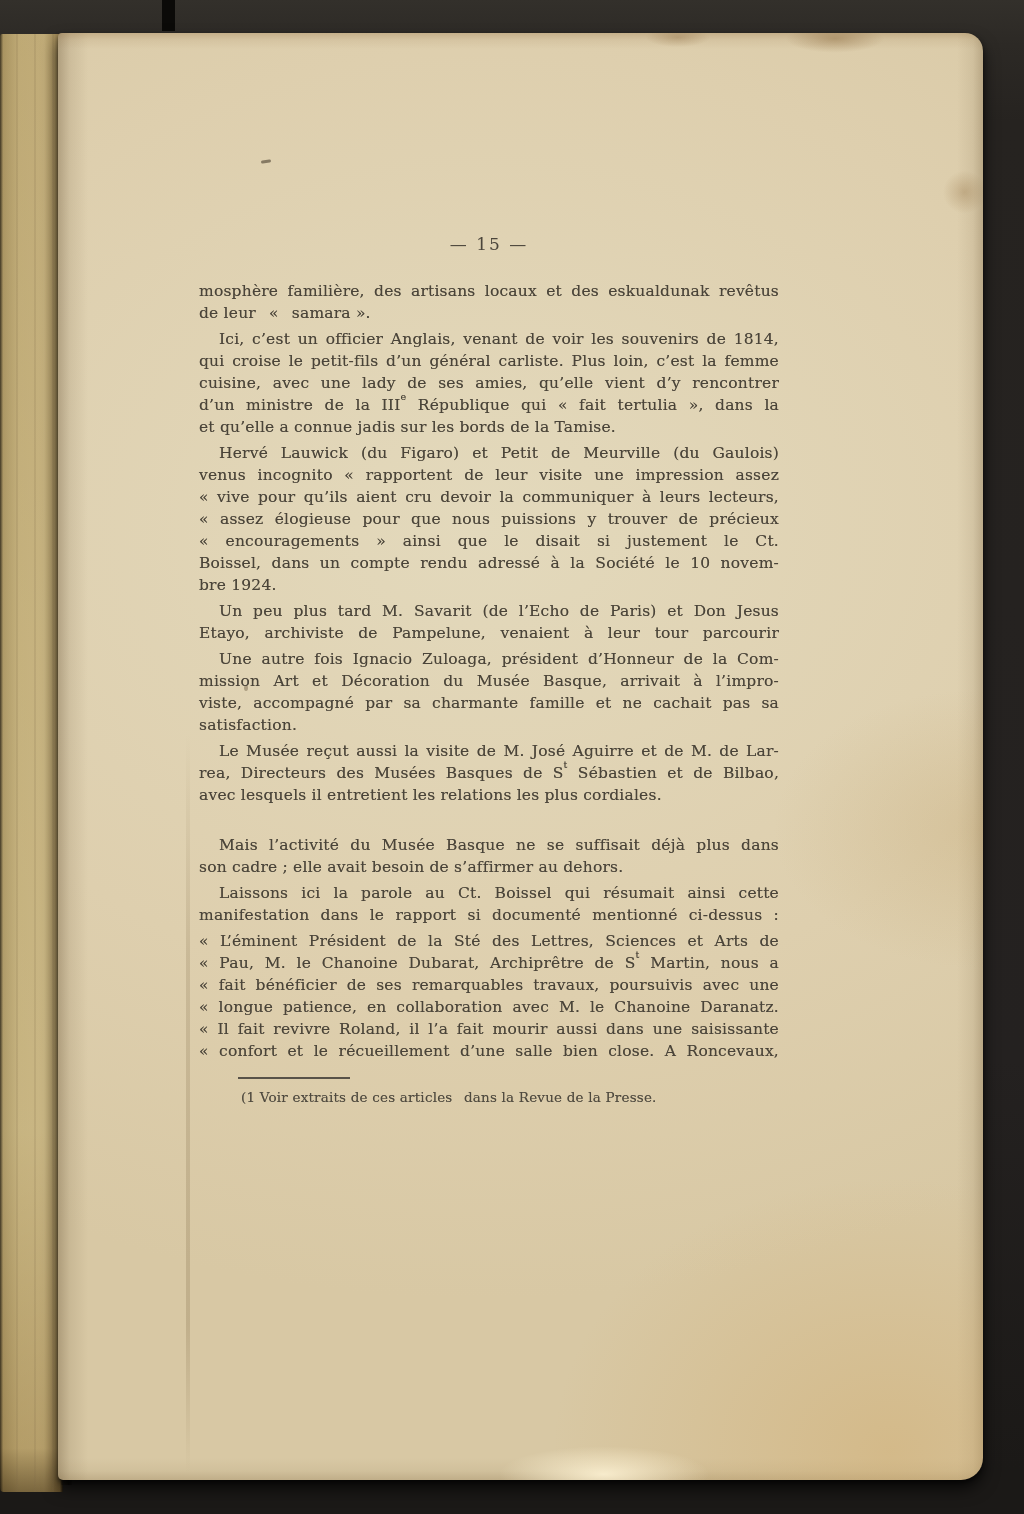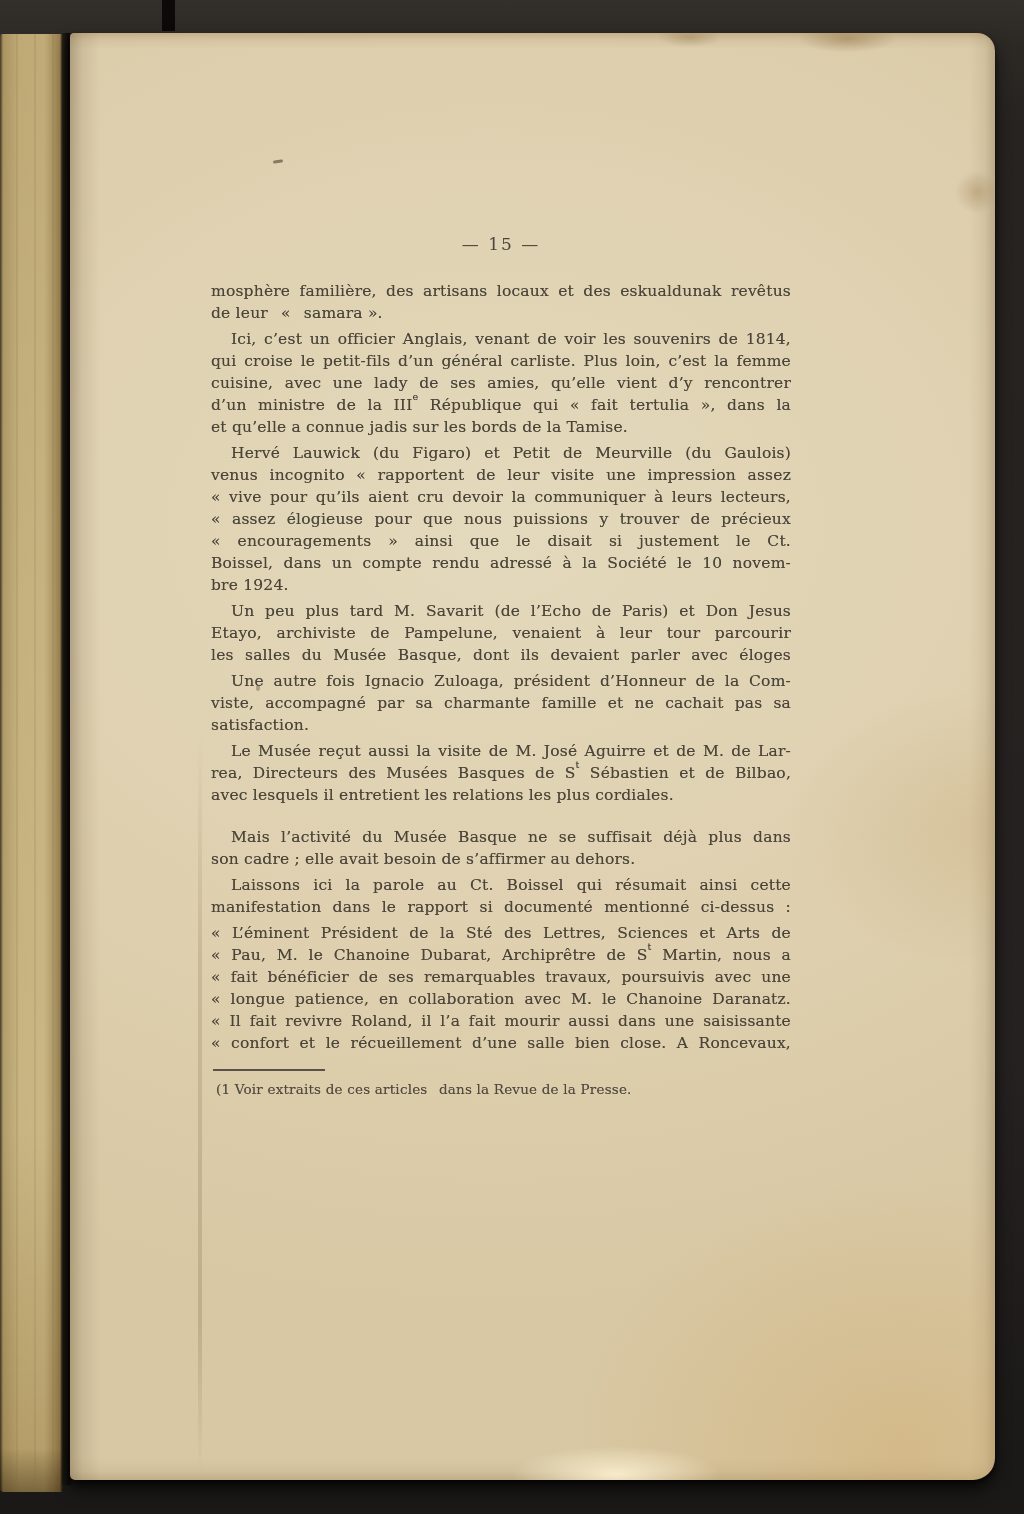--- a/index.html
+++ b/index.html
@@ -29,21 +29,21 @@
     background-blend-mode: normal, multiply, normal;
     border-radius: 2px 0 0 4px;
   }
   
   .gutter {
     position: absolute; left: 61px; top: 33px; width: 11px; height: 1452px;
     background: linear-gradient(90deg, rgba(20,17,12,0.2) 0%, #15120d 45%, #0e0c09 70%, rgba(14,12,9,0.4) 100%);
   }
   
   .page {
-    position: absolute; left: 70px; top: 33px; width: 925px; height: 1447px;
+    position: absolute; left: 58px; top: 33px; width: 925px; height: 1447px;
     border-radius: 4px 18px 22px 5px;
     background:
       radial-gradient(150px 40px at 59% 99.6%, rgba(255,244,214,0.85) 0%, rgba(255,244,214,0.0) 70%),
       radial-gradient(520px 420px at 90% 98%, rgba(206,168,105,0.45) 0%, rgba(206,168,105,0.0) 65%),
       radial-gradient(300px 200px at 100% 55%, rgba(190,160,105,0.28) 0%, rgba(190,160,105,0.0) 70%),
       radial-gradient(70px 20px at 84% 0.4%, rgba(125,88,42,0.38) 0%, rgba(125,88,42,0.0) 70%),
       radial-gradient(46px 14px at 67% 0.3%, rgba(125,88,42,0.30) 0%, rgba(125,88,42,0.0) 70%),
       radial-gradient(30px 30px at 98% 11%, rgba(135,98,50,0.30) 0%, rgba(135,98,50,0.0) 72%),
       linear-gradient(180deg, rgba(140,105,58,0.30) 0px, rgba(140,105,58,0.10) 7px, rgba(140,105,58,0.0) 16px),
       linear-gradient(90deg, rgba(92,72,42,0.34) 0px, rgba(92,72,42,0.12) 12px, rgba(92,72,42,0.0) 30px),
@@ -75,26 +75,26 @@
   }
   .text-flow {
     position: absolute; left: 141px; top: 247px; width: 580px;
     font-size: 15.5px; line-height: 22px;
     letter-spacing: 0.2px;
     color: #49432f;
     color: #4a4439;
     text-shadow: 0 0 0.6px rgba(74,68,57,0.55);
   }
   .para { margin: 0 0 4px 0; }
-  .para.section-gap { margin-top: 20px; }
+  .para.section-gap { margin-top: 28px; }
   .line { text-align: justify; text-align-last: justify; }
   .line.short { text-align-last: left; }
   .para.indent .line:first-child { text-indent: 20px; }
   sup { font-size: 0.62em; position: relative; top: -0.38em; line-height: 0; }
-  .footnote { margin-top: 15px; }
+  .footnote { margin-top: 15px; margin-left: 37px; }
   .footnote-rule {
     width: 112px; height: 0;
     border-top: 2px solid #585248;
     margin: 0 0 9px 2px;
   }
   .footnote-text {
     font-size: 13.5px; line-height: 18px;
     color: #4f4a3f;
     padding-left: 5px;
     text-shadow: 0 0 0.5px rgba(79,74,63,0.5);
@@ -133,24 +133,24 @@
           <div class="line">venus incognito « rapportent de leur visite une impression assez</div>
           <div class="line">« vive pour qu’ils aient cru devoir la communiquer à leurs lecteurs,</div>
           <div class="line">« assez élogieuse pour que nous puissions y trouver de précieux</div>
           <div class="line">« encouragements » ainsi que le disait si justement le Ct.</div>
           <div class="line">Boissel, dans un compte rendu adressé à la Société le 10 novem-</div>
           <div class="line short">bre 1924.</div>
         </div>
         <div class="para indent">
           <div class="line">Un peu plus tard M. Savarit (de l’Echo de Paris) et Don Jesus</div>
           <div class="line">Etayo, archiviste de Pampelune, venaient à leur tour parcourir</div>
-          <div class="line">les salles du Musée Basque, dont ils devaient parler avec éloges</div>
         </div>
         <div class="para indent">
           <div class="line">Une autre fois Ignacio Zuloaga, président d’Honneur de la Com-</div>
+          <div class="line">mission Art et Décoration du Musée Basque, arrivait à l’impro-</div>
           <div class="line">viste, accompagné par sa charmante famille et ne cachait pas sa</div>
           <div class="line short">satisfaction.</div>
         </div>
         <div class="para indent">
           <div class="line">Le Musée reçut aussi la visite de M. José Aguirre et de M. de Lar-</div>
           <div class="line">rea, Directeurs des Musées Basques de S<sup>t</sup> Sébastien et de Bilbao,</div>
           <div class="line short">avec lesquels il entretient les relations les plus cordiales.</div>
         </div>
         <div class="para indent section-gap">
           <div class="line">Mais l’activité du Musée Basque ne se suffisait déjà plus dans</div>

